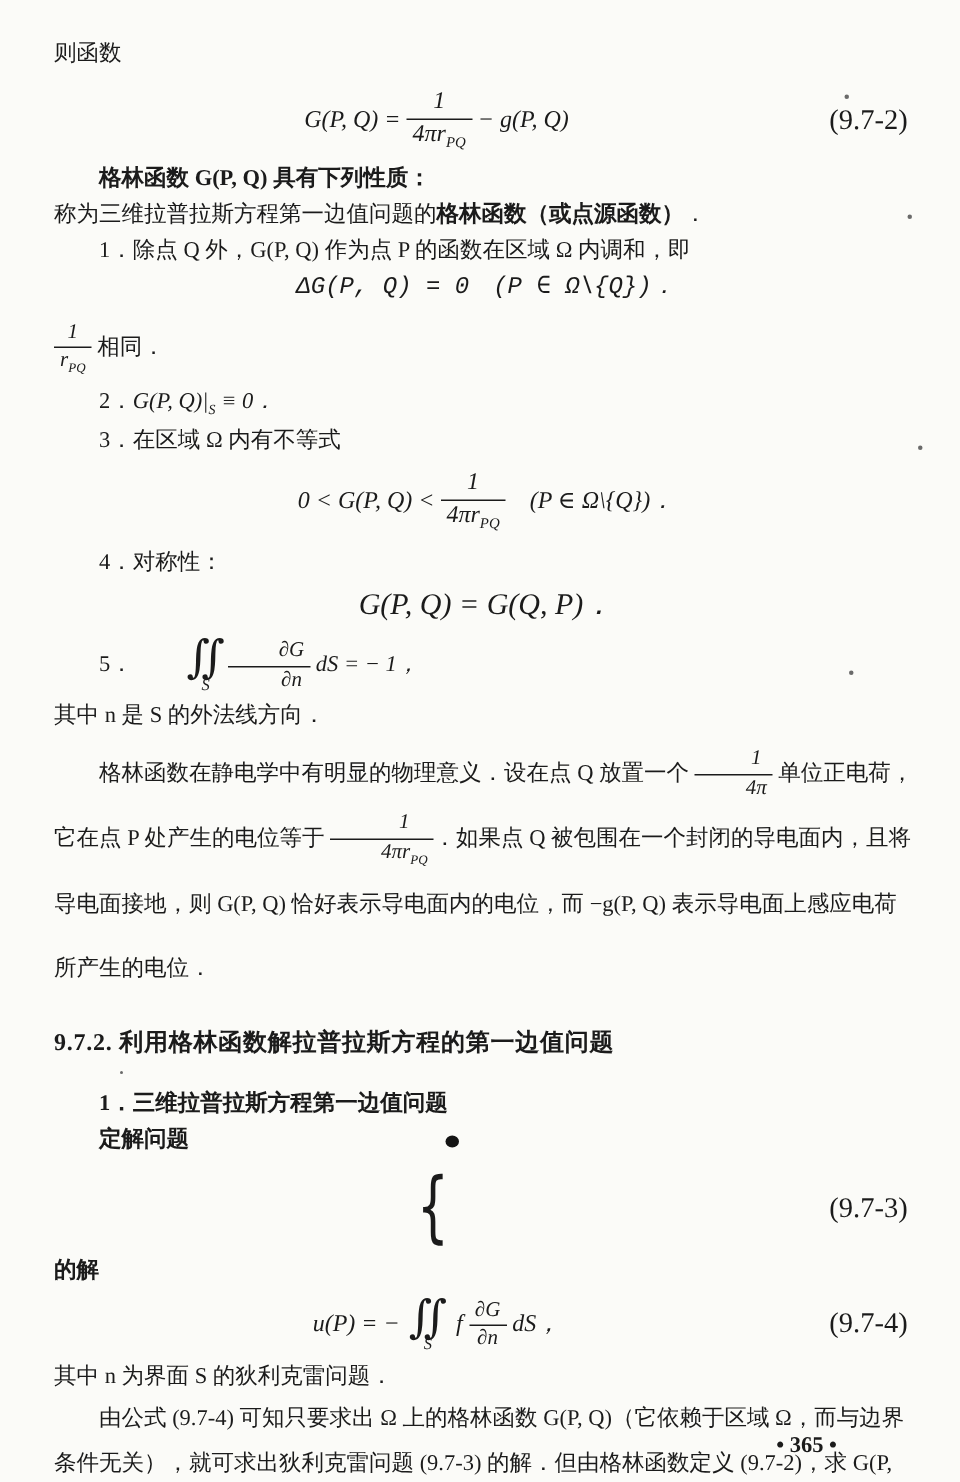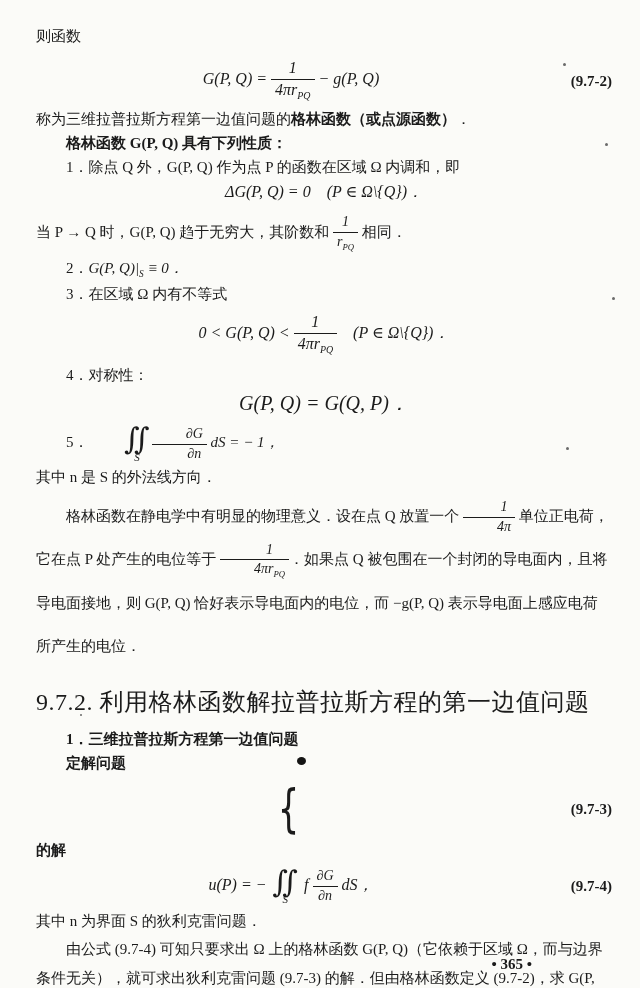--- a/index.html
+++ b/index.html
@@ -16,43 +16,43 @@
     color:#1b1b1b;font-size:15px;line-height:1.6;
   }
   .line{margin:0;}
   .ind{text-indent:2em;}
   .math{font-style:italic;}
   .b{font-weight:bold;}
   .center{text-align:center;}
 
   .eqrow{display:flex;align-items:center;margin:8px 0;}
   .eqbody{flex:1;text-align:center;font-size:16px;}
-  .eqtag{width:66px;text-align:right;font-weight:bold;font-size:15px;}
+  .eqtag{width:66px;text-align:center;font-weight:normal;font-size:19px;}
 
   .frac{display:inline-block;vertical-align:middle;text-align:center;font-style:italic;line-height:1;}
   .frac .num{display:block;padding:0 4px 2px;border-bottom:1.5px solid #1b1b1b;line-height:1.05;}
   .frac .den{display:block;padding:2px 4px 0;line-height:1.05;}
   .frac.small{font-size:14px;}
   sub{font-size:0.62em;font-style:italic;}
 
   .iint{display:inline-flex;flex-direction:column;align-items:center;vertical-align:middle;line-height:1;margin:0 2px;}
   .iint .g{font-size:30px;line-height:0.95;font-style:normal;}
   .iint .s{font-size:11px;font-style:italic;margin-top:-2px;}
 
   .sys{display:inline-flex;align-items:center;text-align:left;}
   .brace{font-size:52px;line-height:0.9;font-weight:400;margin-right:4px;
          font-family:"DejaVu Sans",sans-serif;transform:scaleX(0.65);display:inline-block;}
   .syslines{display:inline-flex;flex-direction:column;gap:8px;font-size:16px;}
 
   .phys{line-height:2.9;text-indent:2em;margin:6px 0 0;}
   .closing{line-height:1.95;text-indent:2em;margin:2px 0 0;}
 
-  .heading{font-size:24px;font-weight:normal;margin:14px 0 6px;letter-spacing:0.5px;}
+  .heading{font-size:16px;font-weight:bold;margin:14px 0 16px;letter-spacing:0.5px;}
 
-  .pagenum{position:absolute;right:108px;bottom:12px;font-weight:bold;font-size:15px;}
+  .pagenum{position:absolute;right:82px;bottom:12px;font-weight:bold;font-size:15px;}
 
   .blot{position:absolute;width:9px;height:8px;background:#141414;border-radius:50%;left:297px;top:757px;}
   .speck{position:absolute;width:3px;height:3px;background:#6a6a6a;border-radius:50%;}
   .s1{left:563px;top:63px;}
   .s2{left:605px;top:143px;}
   .s3{left:612px;top:297px;}
   .s4{left:80px;top:714px;width:2px;height:2px;}
   .s5{left:566px;top:447px;}
 </style>
 </head>
@@ -62,29 +62,29 @@
 
   <p class="line">则函数</p>
 
   <div class="eqrow" style="margin:12px 0 6px;">
     <span class="eqbody">
       <span class="math">G(P, Q) = </span><span class="frac"><span class="num">1</span><span class="den"><span>4πr</span><sub>PQ</sub></span></span><span class="math"> − g(P, Q)</span>
     </span>
     <span class="eqtag">(9.7-2)</span>
   </div>
 
+  <p class="line ind b">格林函数 G(P, Q) 具有下列性质：</p>
+
   <p class="line"><span>称为三维拉普拉斯方程第一边值问题的</span><span class="b">格林函数（或点源函数）</span><span>．</span></p>
 
-  <p class="line ind b">格林函数 G(P, Q) 具有下列性质：</p>
-
   <p class="line ind">1．除点 Q 外，G(P, Q) 作为点 P 的函数在区域 Ω 内调和，即</p>
-  <p class="line center math" style="font-size:16px;">ΔG(P, Q) = 0　(P ∈ Ω\{Q})．</p>
+  <p class="line center math" style="font-size:16px;font-family:Liberation Mono, monospace;">ΔG(P, Q) = 0　(P ∈ Ω\{Q})．</p>
 
   <p class="line" style="margin:8px 0 2px;line-height:2.6;">
-    <span>当 P → Q 时，G(P, Q) 趋于无穷大，其阶数和 </span><span class="frac small"><span class="num">1</span><span class="den"><span>r</span><sub>PQ</sub></span></span><span> 相同．</span>
+    <span class="frac small"><span class="num">1</span><span class="den"><span>r</span><sub>PQ</sub></span></span><span> 相同．</span>
   </p>
 
   <p class="line ind" style="margin-top:4px;"><span>2．</span><span class="math">G(P, Q)|</span><sub>S</sub><span class="math"> ≡ 0．</span></p>
 
   <p class="line ind">3．在区域 Ω 内有不等式</p>
 
   <p class="line center" style="margin:8px 0;font-size:16px;">
     <span class="math">0 &lt; G(P, Q) &lt; </span><span class="frac"><span class="num">1</span><span class="den"><span>4πr</span><sub>PQ</sub></span></span><span class="math">　(P ∈ Ω\{Q})．</span>
   </p>
 

